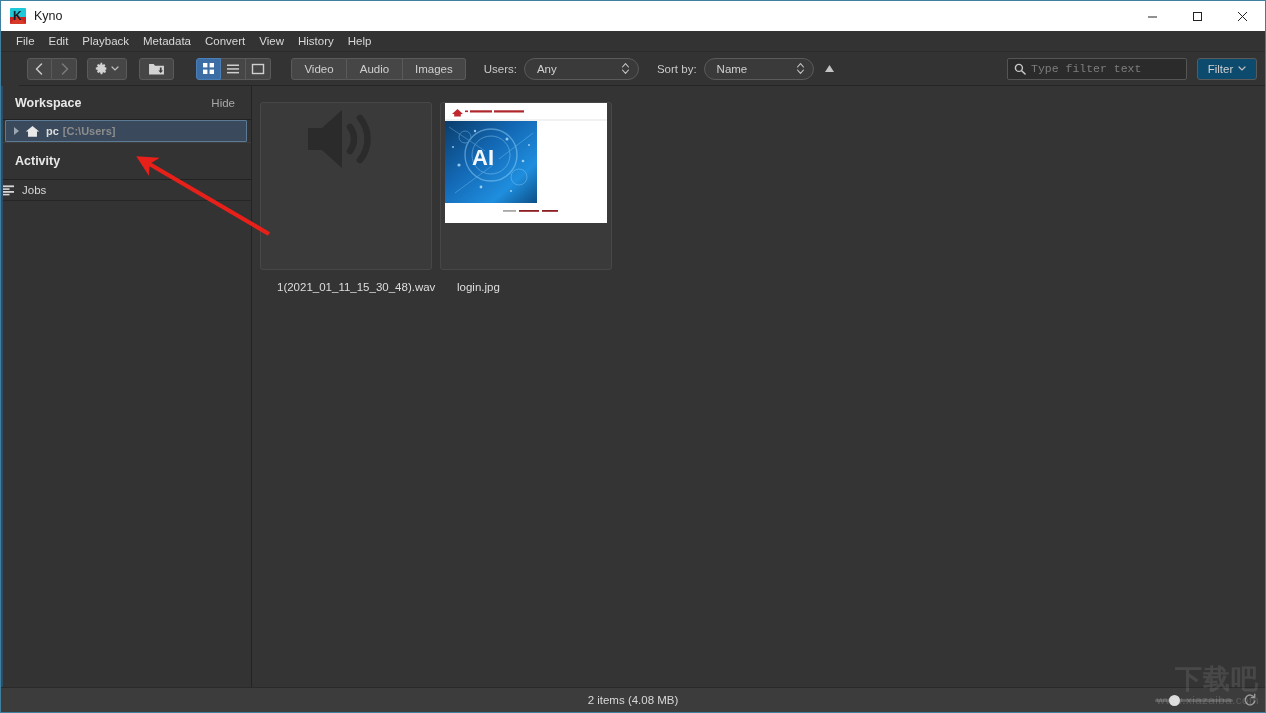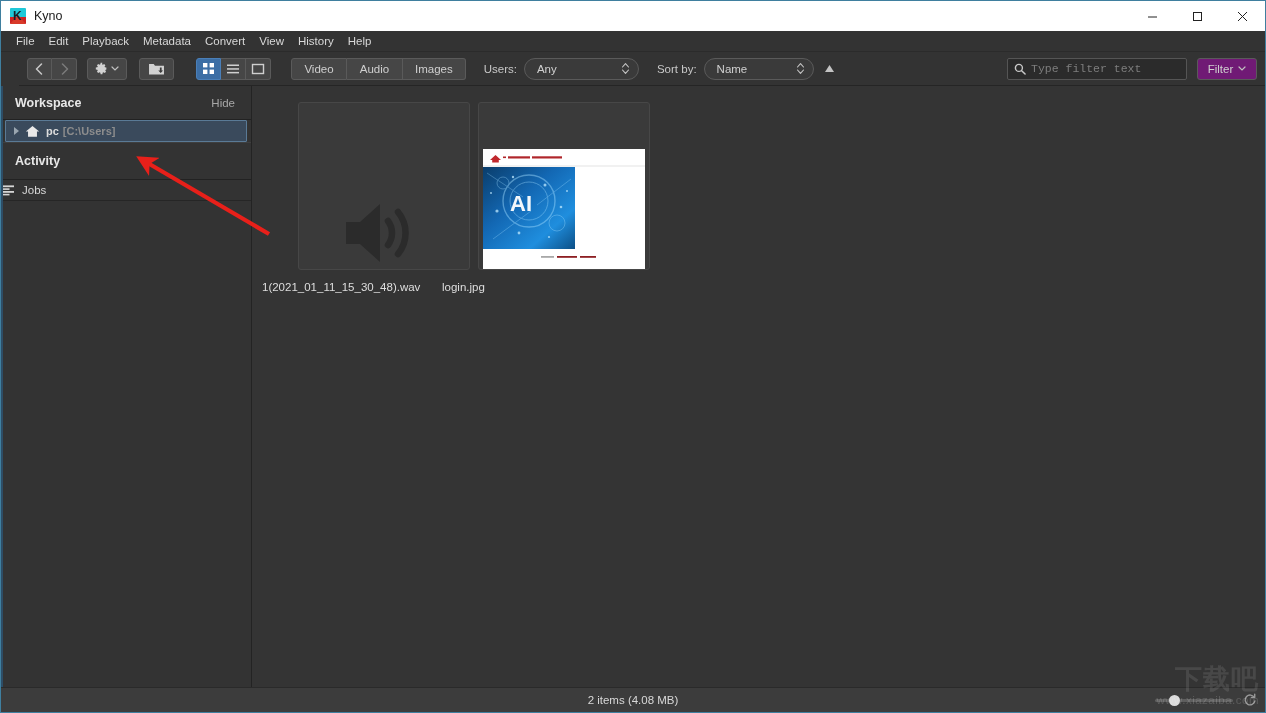--- a/index.html
+++ b/index.html
@@ -151,21 +151,21 @@
   }
   .search svg { flex: 0 0 auto; margin-right: 5px; }
   .search input {
     flex: 1; background: transparent; border: none; outline: none;
     color: #d0d0d0; font-size: 11.5px;
     font-family: Liberation Mono, monospace;
   }
   .search input::placeholder { color: #7d7d7d; }
   .filter-btn {
     width: 60px; height: 22px;
-    background: #701a75; border: 1px solid #5a5a5a;
+    background: #0c4a6e; border: 1px solid #5a5a5a;
     border-radius: 3px;
     color: #d0d0d0; font-size: 11.5px;
     display: flex; align-items: center; justify-content: center; gap: 5px;
   }
 
   
   .body-row { flex: 1; display: flex; min-height: 0; position: relative; }
 
   
   .sidebar {
@@ -242,27 +242,26 @@
   .tile {
     width: 172px;
     margin-right: 8px;
     display: flex; flex-direction: column; align-items: flex-start;
   }
   .thumb {
     width: 172px; height: 168px;
     background: #3a3a3a;
     border: 1px solid #474747;
     border-radius: 3px;
-    display: flex; align-items: flex-end; justify-content: center;
+    display: flex; align-items: flex-start; justify-content: center;
     overflow: hidden;
-    margin-left: 38px;
   }
   .tile-name {
     font-size: 11.5px; color: #dedede;
-    margin-top: 11px; margin-left: 2px;
+    margin-top: 11px; margin-left: 17px;
     white-space: nowrap;
   }
   .thumb-img {
     width: 162px; height: 120px;
     background: #ffffff;
     display: flex; flex-direction: column;
     position: relative;
   }
 
   

